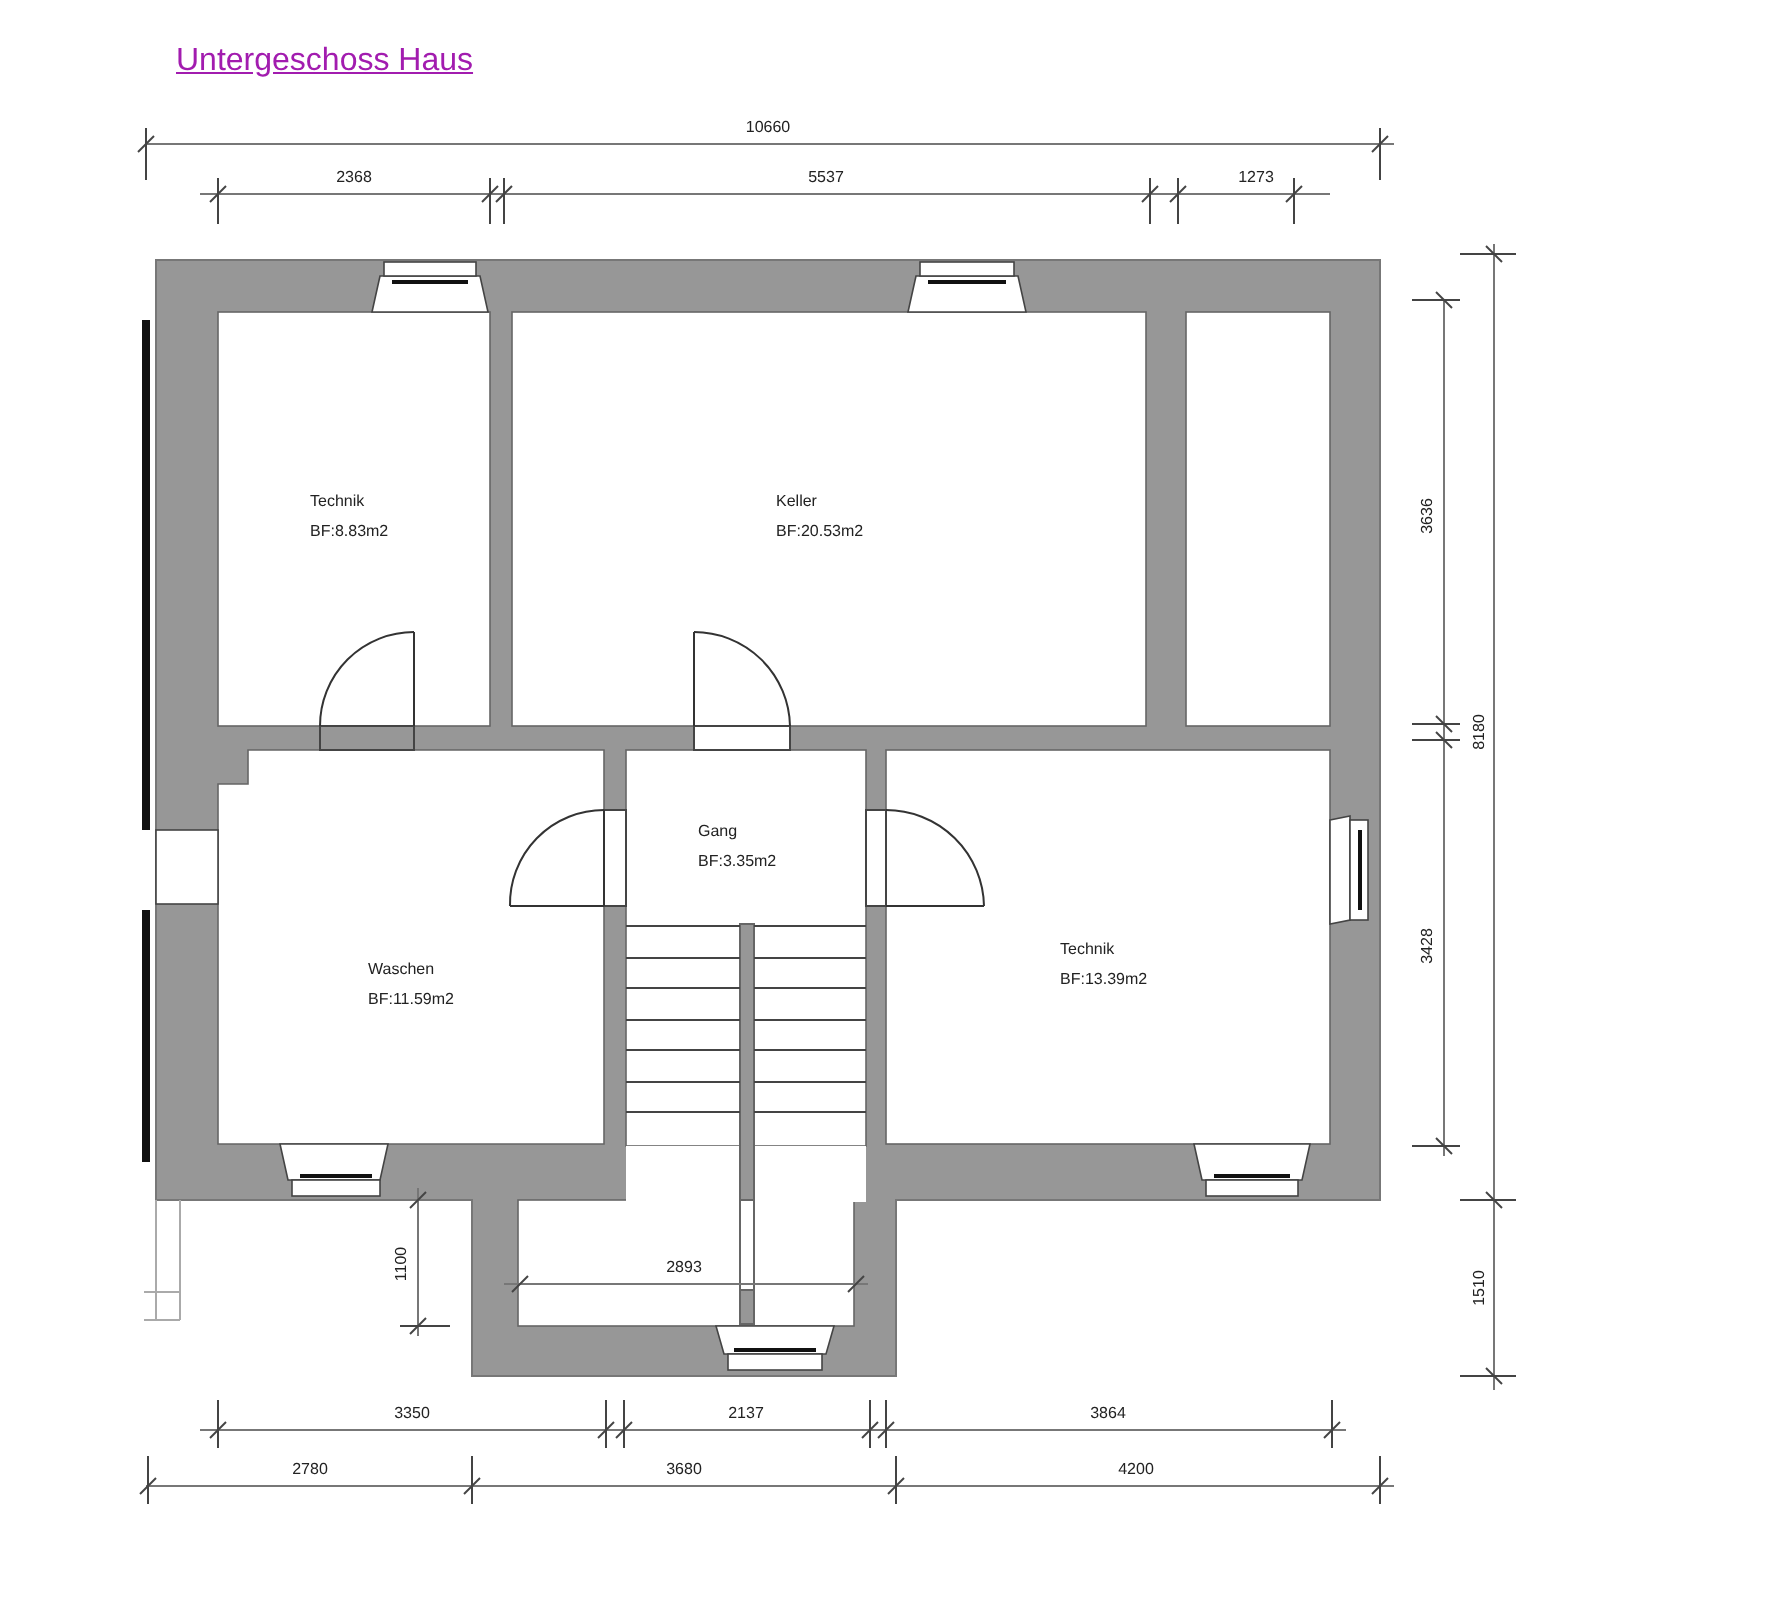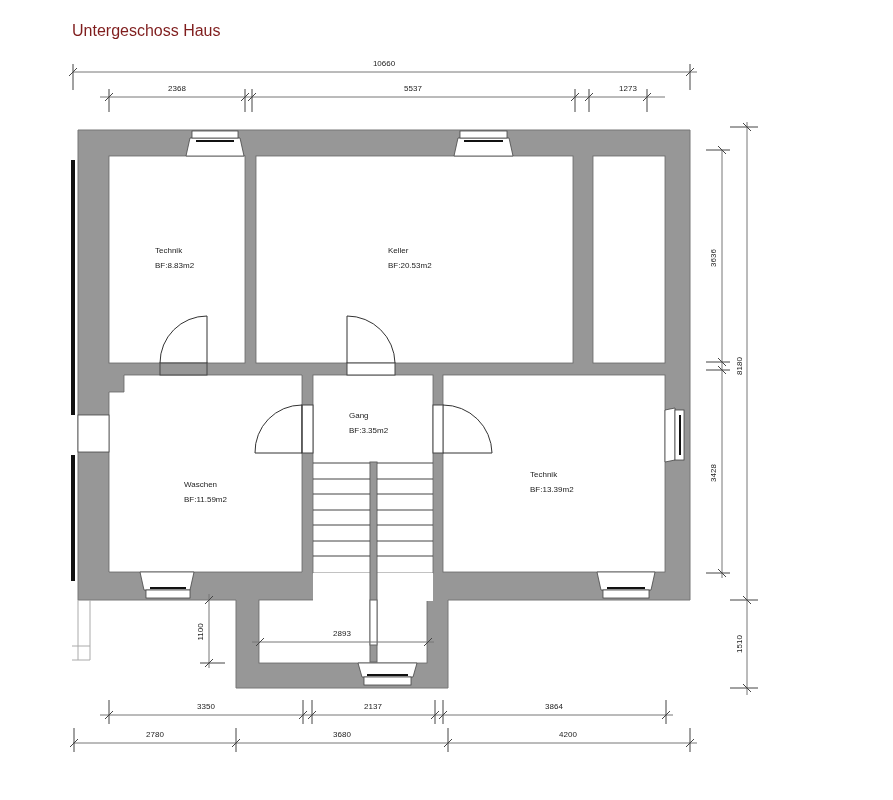--- a/index.html
+++ b/index.html
@@ -1,17 +1,17 @@
 <!DOCTYPE html>
 <html><head>
 <meta charset="utf-8">
 <style>
   html, body { margin:0; padding:0; background:#ffffff; }
   body { width:893px; height:800px; position:relative; overflow:hidden; font-family:"Liberation Sans", sans-serif; }
-  .title { position:absolute; left:72px; top:22px; font-size:16px; color:#7f1d1d; font-family:"Liberation Sans", sans-serif; }
+  .title { position:absolute; left:88px; top:22px; font-size:16px; color:#a21caf; font-family:"Liberation Sans", sans-serif;text-decoration:underline; }
   svg { position:absolute; left:0; top:0; }
   .lbl { font-family:"Liberation Sans", sans-serif; font-size:8px; fill:#222222; }
   .dim { font-family:"Liberation Sans", sans-serif; font-size:8px; fill:#222222; }
   .dl { stroke:#777777; stroke-width:1; }
   .tick { stroke:#444444; stroke-width:1; }
 </style>
 </head>
 <body>
 
 <div class="title">Untergeschoss Haus</div>

